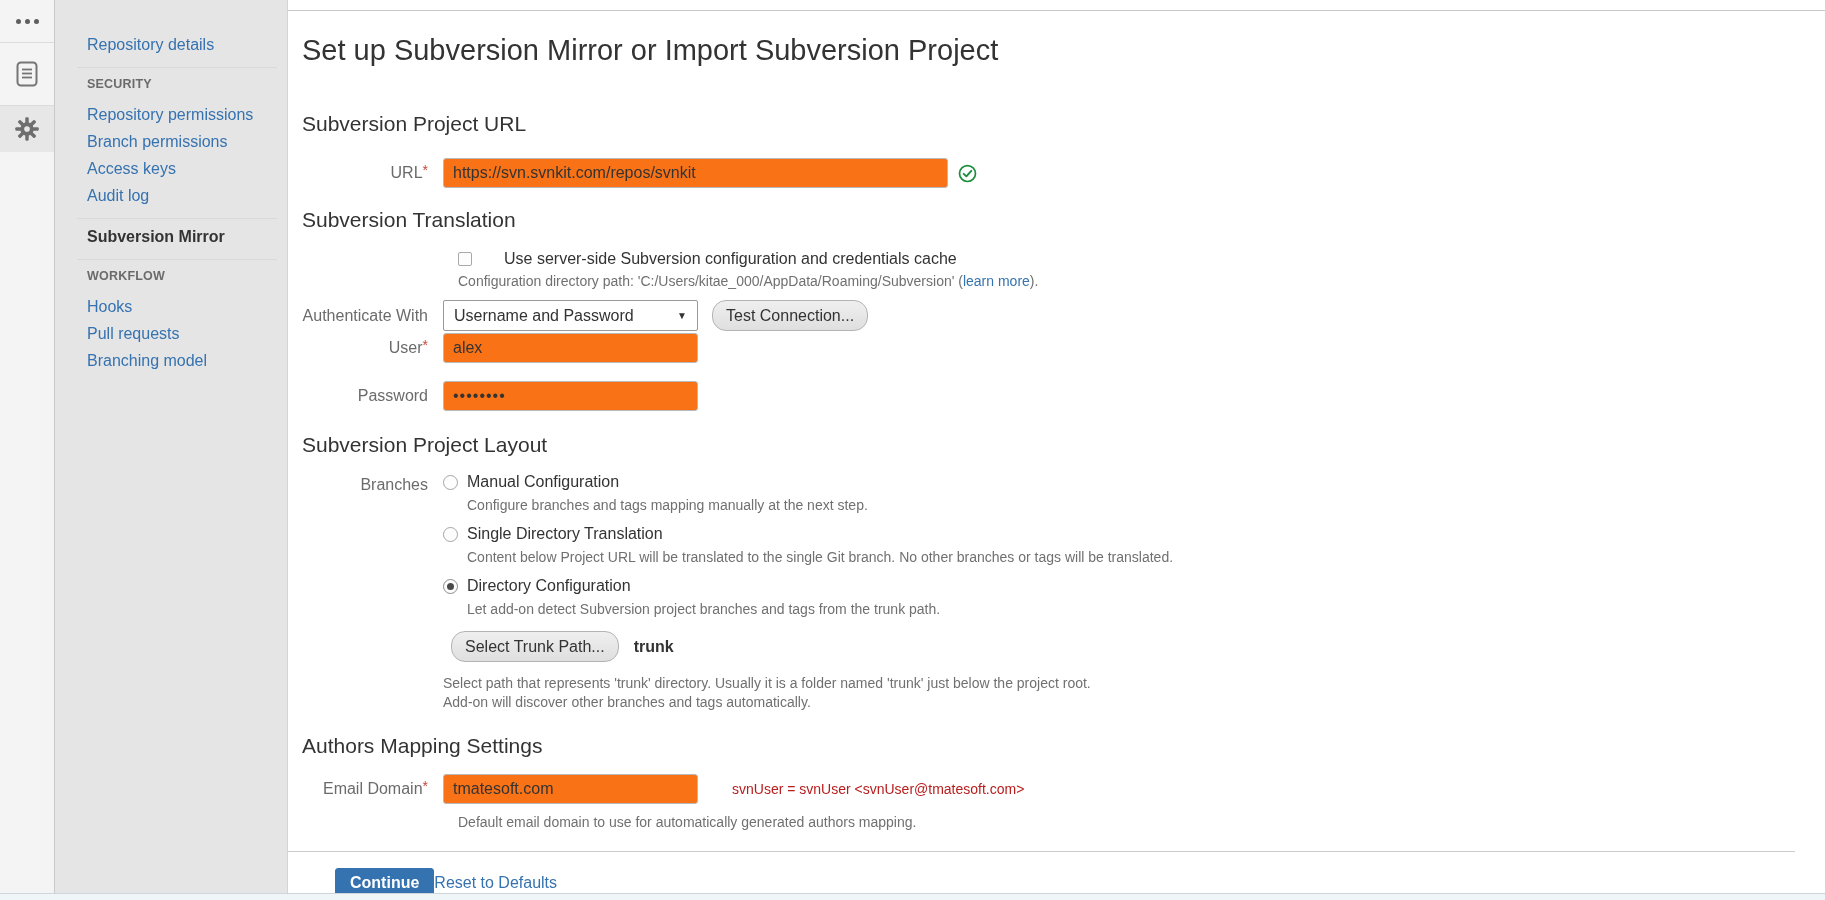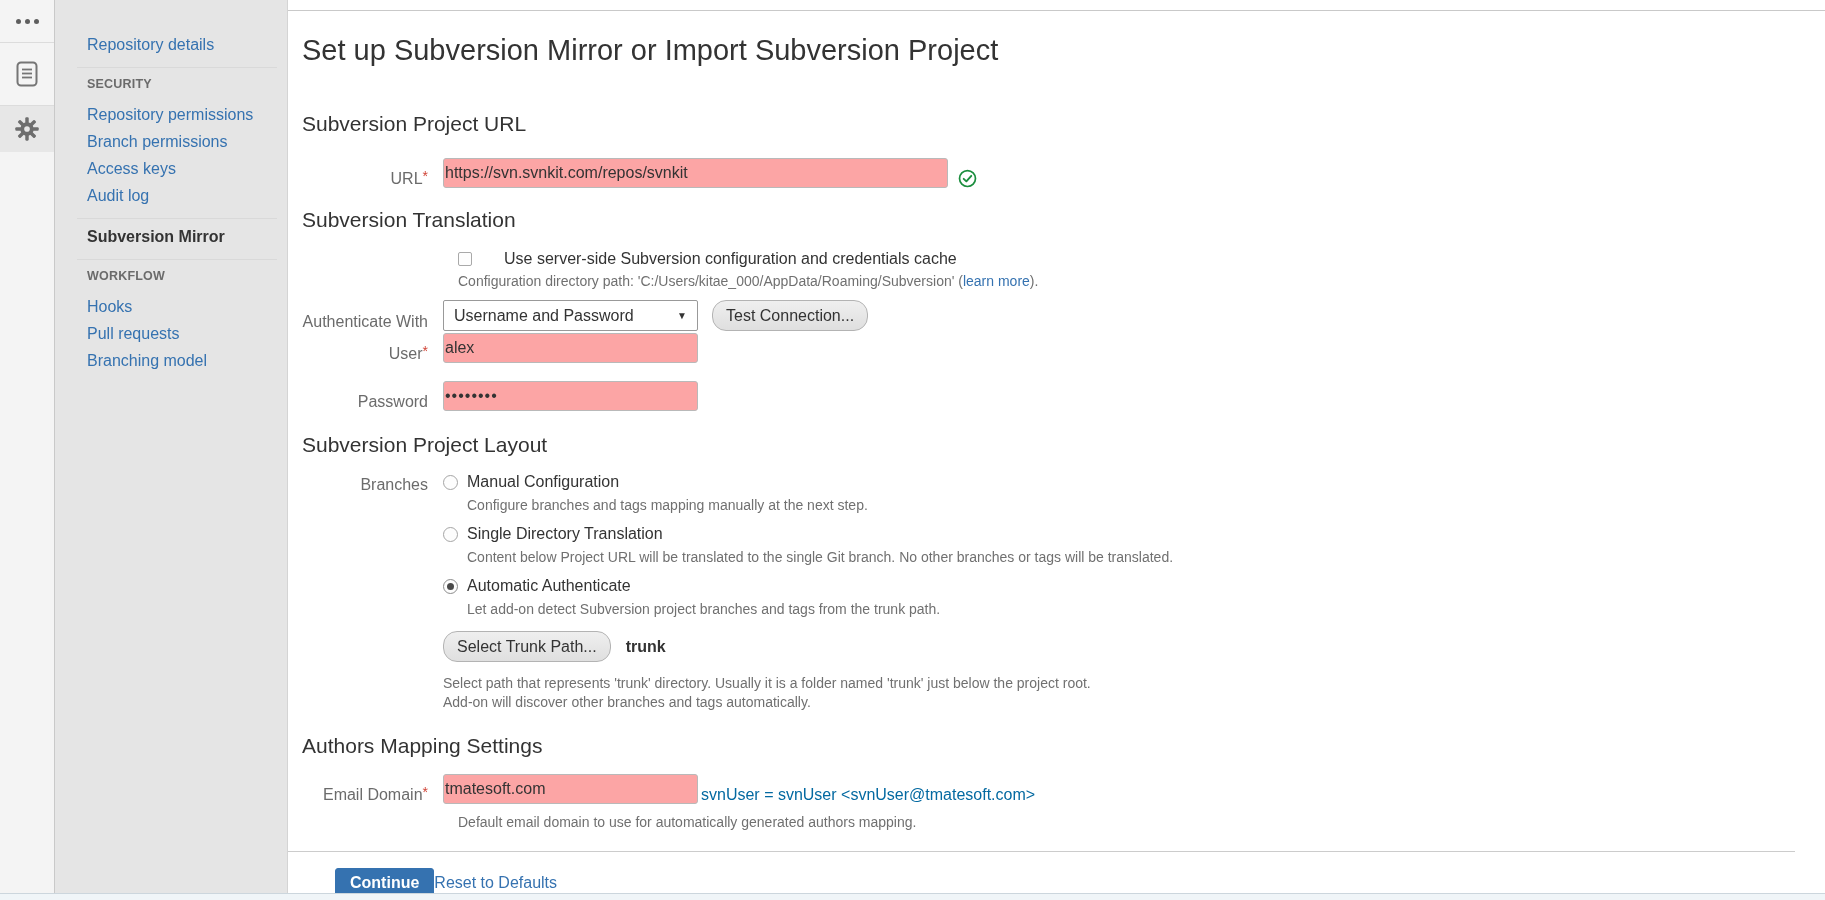--- a/index.html
+++ b/index.html
@@ -48,32 +48,32 @@
   .topband { height: 11px; background: #fff; border-bottom: 1px solid #c9c9c9; }
   .content { padding: 22px 30px 0 14px; flex: 1; overflow: hidden; }
 
   h1.page-title { font-size: 29px; font-weight: 400; color: #333; line-height: 34px; }
   h2.section-heading { font-size: 21px; font-weight: 400; color: #333; line-height: 26px; }
   .sh-1 { margin-top: 44px; }
   .sh-2 { margin-top: 19px; }
   .sh-3 { margin-top: 21px; }
   .sh-4 { margin-top: 21px; }
 
-  .form-row { display: flex; align-items: flex-end; }
+  .form-row { display: flex; align-items: center; }
   .label-col {
     width: 141px; flex-shrink: 0; text-align: right; padding-right: 15px;
     font-size: 16px; color: #6b6b6b; position: relative;
   }
   .req { color: #d04437; font-size: 14px; vertical-align: top; line-height: 12px; }
   .indent { margin-left: 156px; gap: 23px; }
 
   input.text-input {
     height: 30px; border: 1px solid #b9b9b9; border-radius: 3px;
     font-family: "Liberation Sans", "DejaVu Sans", sans-serif;
-    font-size: 16px; color: #333; padding: 0 1px; background: #fca5a5; outline: none;
+    font-size: 16px; color: #333; padding: 0 9px; background: #f97316; outline: none;
   }
   .w-url { width: 505px; }
   .w-std { width: 255px; }
   .pwd { letter-spacing: 1px; font-size: 15px; }
 
   .row-url { margin-top: 21px; }
   .check-icon { margin-left: 10px; display: flex; align-items: center; }
 
   .row-checkbox { margin-top: 17px; display: flex; align-items: center; }
   .checkbox {
@@ -115,27 +115,27 @@
   }
   .radio.checked { border-color: #8c8c8c; }
   .radio.checked::after {
     content: ""; position: absolute; left: 3px; top: 3px;
     width: 7px; height: 7px; border-radius: 50%; background: #4a4a4a;
   }
   .radio-label { font-size: 16px; color: #333; }
   .radio-desc { margin: 5px 0 11px 24px; }
 
   .row-trunk { margin-top: 13px; display: flex; align-items: center; }
-  .btn-trunk { margin-left: 0; }
+  .btn-trunk { margin-left: 8px; }
   .trunk-value { font-size: 16px; font-weight: bold; color: #333; margin-left: 15px; }
   .trunk-descs { margin-top: 12px; }
   .trunk-descs .desc { line-height: 19px; }
 
   .row-email { margin-top: 15px; }
-  .email-hint { font-size: 16px; color: #0369a1; margin-left: 3px; white-space: nowrap; }
+  .email-hint { font-size: 14px; color: #b91c1c; margin-left: 34px; white-space: nowrap; }
   .row-email-desc { margin-top: 9px; }
 
   .footer-divider { border-top: 1px solid #ccc; margin: 20px 0 0 -14px; }
   .footer-row { margin-top: 16px; display: flex; align-items: center; padding-left: 33px; }
   .btn-primary {
     height: 30px; padding: 0 14px; background: #3572b0; border: 1px solid #3572b0;
     border-radius: 3px; color: #fff; font-size: 16px; font-weight: bold; cursor: pointer;
     font-family: "Liberation Sans", "DejaVu Sans", sans-serif;
   }
   .reset-link { font-size: 16px; }
@@ -275,21 +275,21 @@
             <div class="desc radio-desc">Configure branches and tags mapping manually at the next step.</div>
 
             <div class="radio-row">
               <span class="radio"></span>
               <span class="radio-label">Single Directory Translation</span>
             </div>
             <div class="desc radio-desc">Content below Project URL will be translated to the single Git branch. No other branches or tags will be translated.</div>
 
             <div class="radio-row">
               <span class="radio checked"></span>
-              <span class="radio-label">Automatic Authenticate</span>
+              <span class="radio-label">Directory Configuration</span>
             </div>
             <div class="desc radio-desc">Let add-on detect Subversion project branches and tags from the trunk path.</div>
 
             <div class="row-trunk">
               <button class="btn-gray btn-trunk">Select Trunk Path...</button>
               <span class="trunk-value">trunk</span>
             </div>
             <div class="trunk-descs">
               <div class="desc">Select path that represents 'trunk' directory. Usually it is a folder named 'trunk' just below the project root.</div>
               <div class="desc">Add-on will discover other branches and tags automatically.</div>

